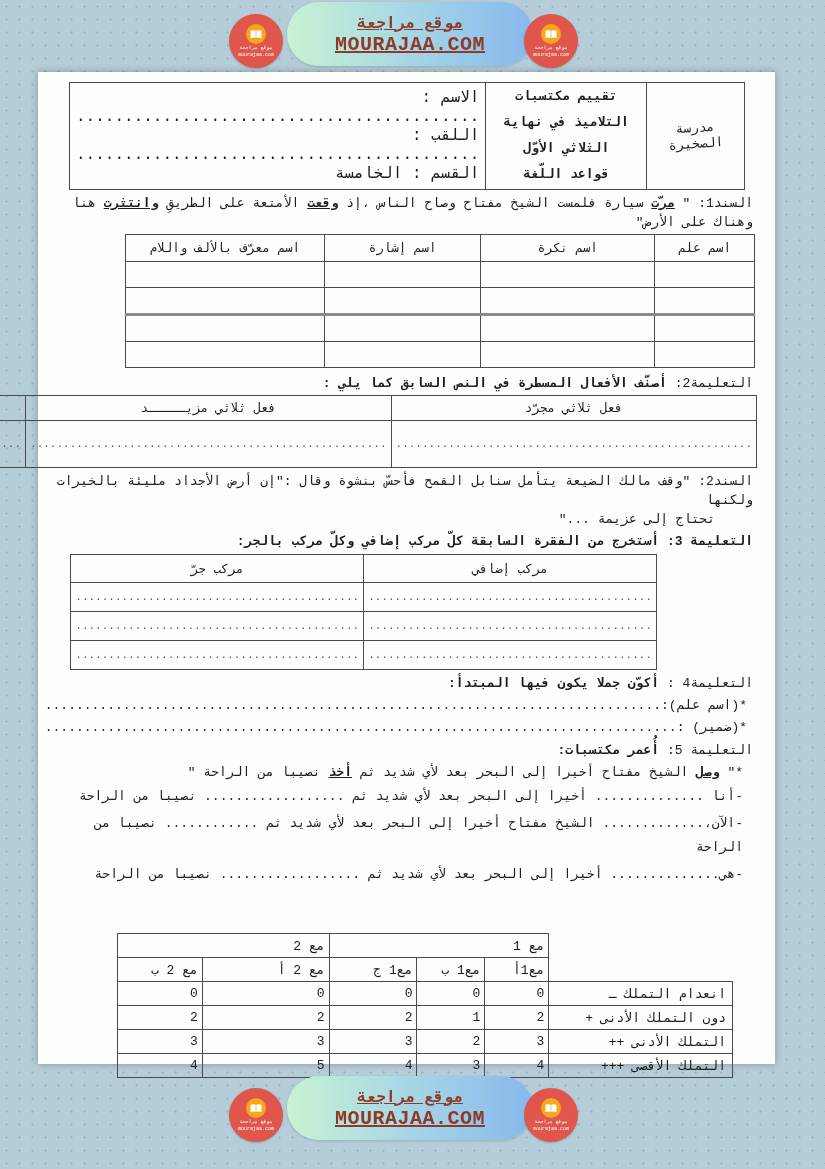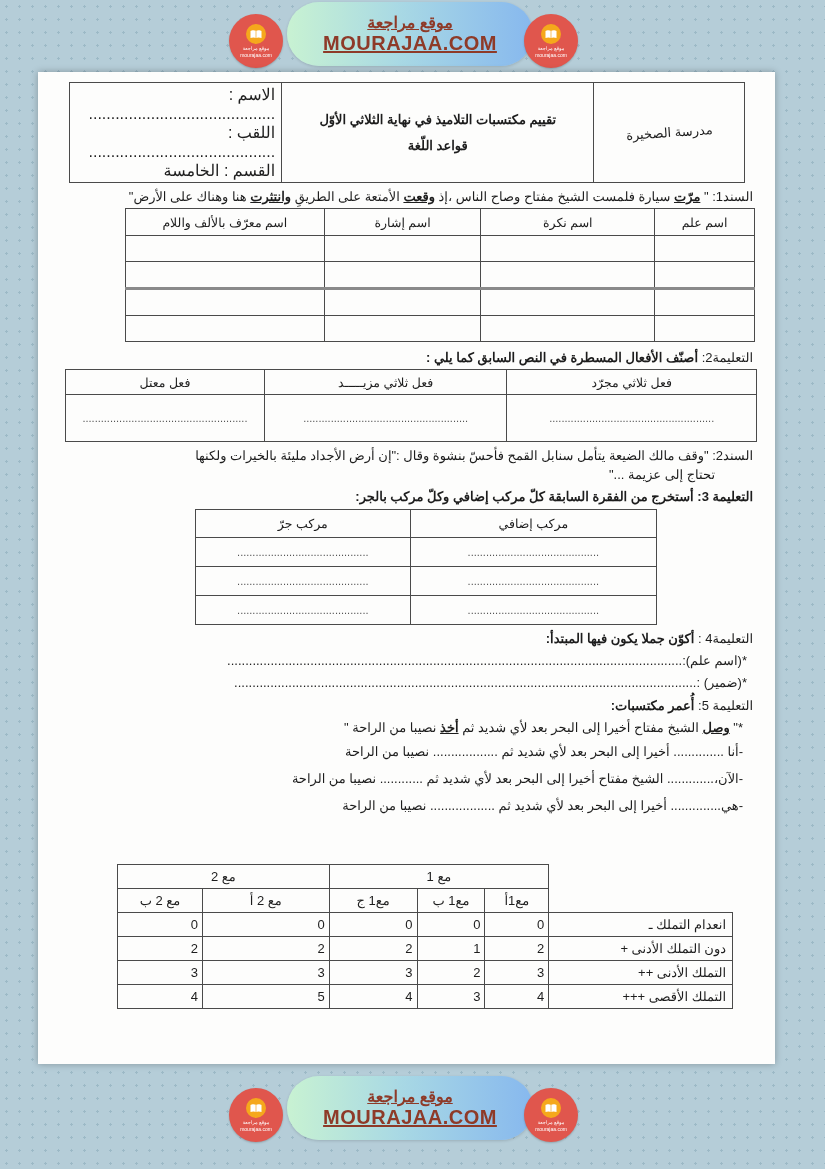--- a/index.html
+++ b/index.html
@@ -1,20 +1,20 @@
 <!DOCTYPE html>
 <html lang="ar"><head>
 <meta charset="utf-8">
 <style>
   html,body{margin:0;padding:0;}
   .page{position:relative;width:825px;height:1169px;overflow:hidden;
     background-color:#b5cdd8;
     background-image:radial-gradient(#9cb9c6 1px, transparent 1.2px);
     background-size:13px 13px;
-    font-family:Liberation Sans, sans-serif;}
+    font-family:Liberation Mono, monospace;}
   
   .banner{position:absolute;left:0;width:100%;height:80px;}
   .banner.top{top:2px;}
   .banner.bottom{top:1076px;}
   .pill{position:absolute;left:287px;width:246px;height:64px;border-radius:34px;
     background:linear-gradient(90deg,#c8f2d2 0%,#a9d9e4 45%,#87b8ee 100%);
     display:flex;flex-direction:column;align-items:center;justify-content:center;
     box-shadow:0 1px 3px rgba(0,0,0,.15);}
   .pill .ar{font-size:16px;font-weight:bold;text-decoration:underline;}
   .pill .en{font-size:20px;font-weight:bold;text-decoration:underline;letter-spacing:.5px;}
@@ -53,21 +53,21 @@
   .t2 td{height:44px;text-align:center;color:#555;font-size:11px;vertical-align:middle;}
   .t3{width:462px;margin:3px 100px 4px auto;}
   .t3 th{height:25px;}
   .t3 td{height:26px;text-align:center;color:#555;font-size:11px;}
   .dotline{margin:1px 10px 0 6px;line-height:21px;white-space:nowrap;overflow:hidden;}
   
   .grad{width:616px;margin:46px 24px 0 auto;}
   .grad td{height:21px;font-size:13px;}
   .grad .num{text-align:right;padding-left:10px;}
   .grad .rowlbl{padding-right:6px;margin-top:12px;}
-  .grad .gh{text-align:center;}
+  .grad .gh{}
 </style>
 </head>
 <body>
 
 <div class="page">
 
   <div class="banner top">
     <div class="badge left" style="background:#e0564d">
       <span class="inner" style="background:#f5a81c">
         <svg width="12" height="9" viewBox="0 0 12 9">

